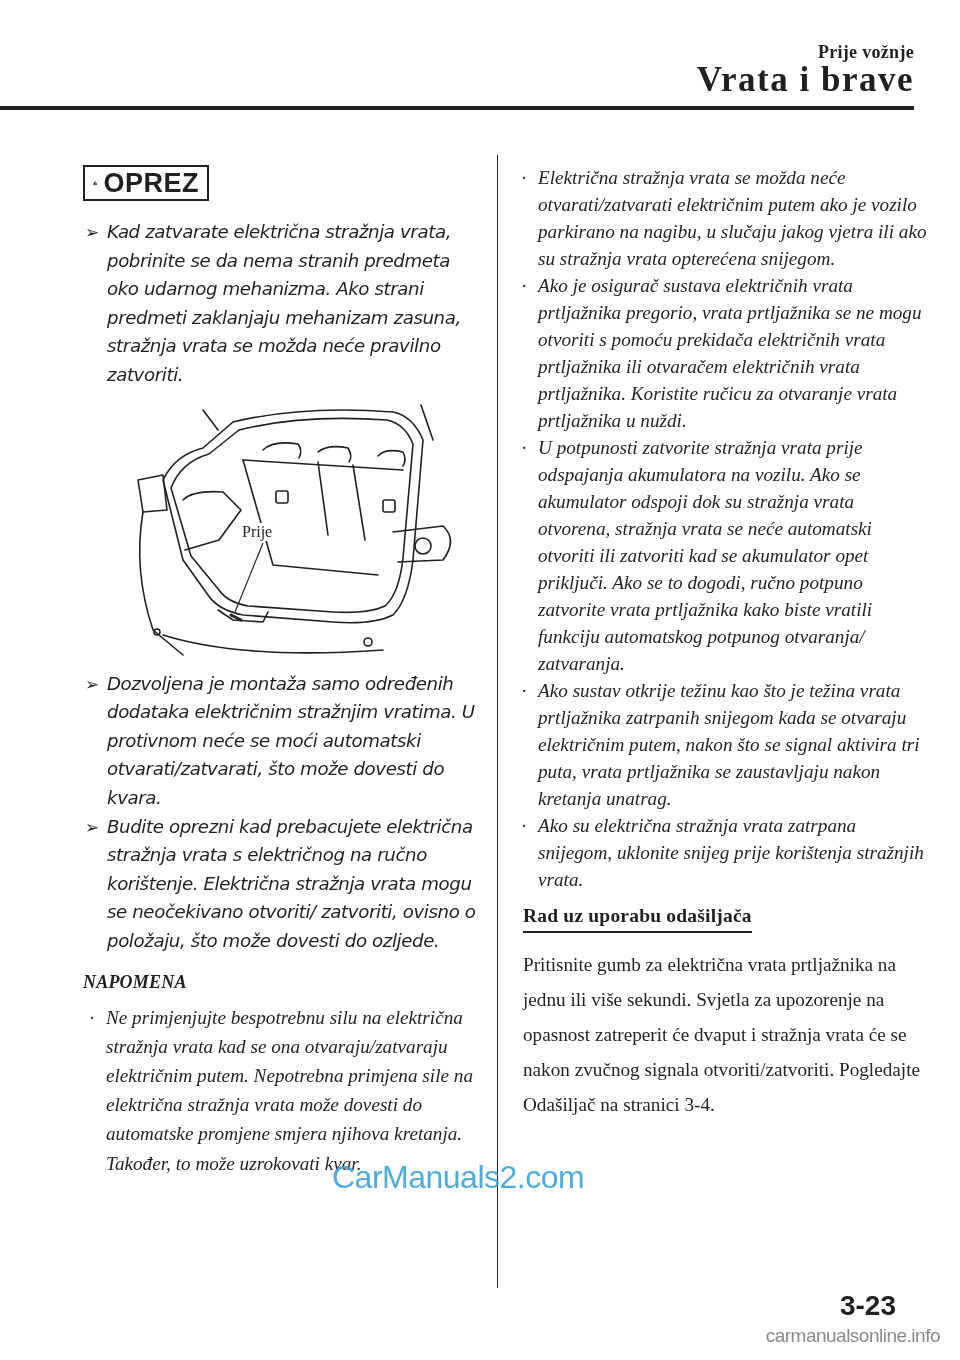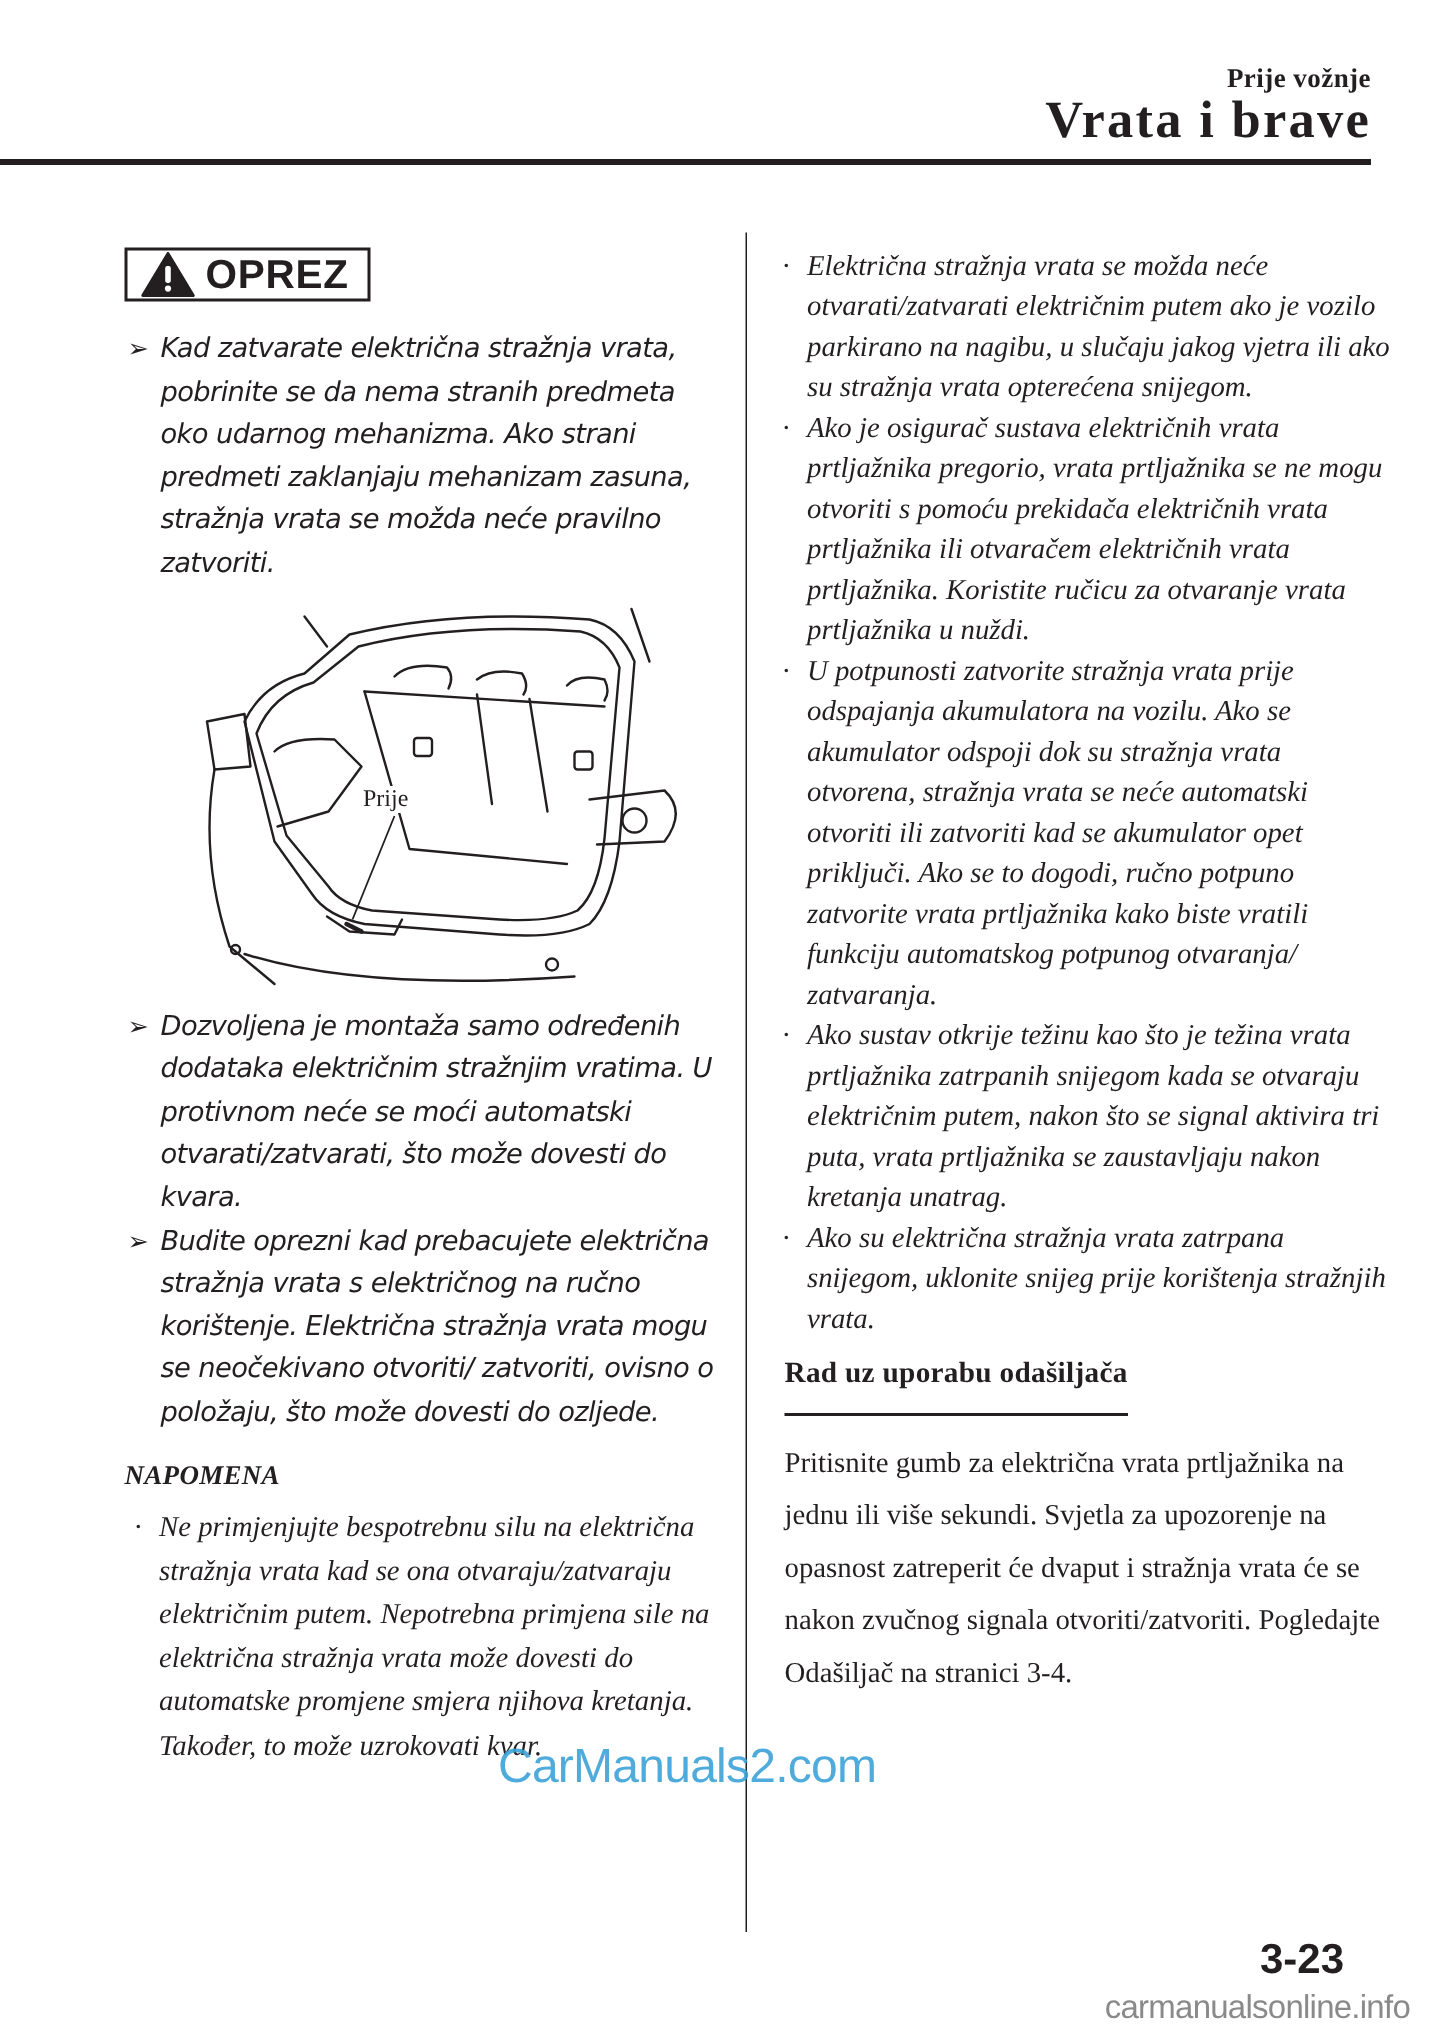--- a/index.html
+++ b/index.html
@@ -17,21 +17,21 @@
     }
     .hdr-rule {
       position: absolute; left: 0; top: 106px; width: 914px; height: 4px; background: #231f20;
     }
     .col-divider {
       position: absolute; left: 497px; top: 155px; width: 1px; height: 1133px; background: #231f20;
     }
     .left-col { position: absolute; left: 83px; top: 165px; width: 400px; }
     .caution-box {
       display: inline-flex; align-items: center; border: 2px solid #231f20; padding: 4px 8px 4px 8px;
-      height: 36px; width: 164px; box-sizing: border-box; gap: 6px;
+      height: 36px; width: 126px; box-sizing: border-box; gap: 6px;
       border-top-width: 2px;
     }
     .caution-box .warn { width: 38px; height: 30px; }
     .caution-label {
       font-family: "Liberation Sans", sans-serif; font-weight: bold; font-size: 27px; letter-spacing: 0.5px;
     }
     .warn-list { margin: 16px 0 0 0; padding: 0; list-style: none; }
     .warn-item { position: relative; padding-left: 24px; font-family: "DejaVu Sans", sans-serif;
       font-style: italic; font-size: 18.2px; line-height: 28.6px; letter-spacing: -0.4px; }
     .warn-item .arrow { position: absolute; left: 2px; top: 0; font-style: normal; font-size: 17px; }
@@ -39,26 +39,26 @@
     .figure svg { width: 340px; height: 262px; }
     .fig-label { position: absolute; left: 118px; top: 123px; font-size: 16px; font-family: "Liberation Serif", serif; background: #fff; padding: 0 1px; }
     .note-title { font-weight: bold; font-style: italic; font-size: 18px; margin: 16px 0 10px 0; letter-spacing: 0.2px; }
     .note-list, .right-list { margin: 0; padding: 0; list-style: none; }
     .note-item, .right-item { position: relative; padding-left: 23px; font-style: italic; font-size: 19.2px; line-height: 29.2px; }
     .note-item .dot, .right-item .dot { position: absolute; left: 6px; top: 0; font-style: normal; }
     .right-col { position: absolute; left: 515px; top: 164px; width: 415px; }
     .right-item { line-height: 27px; }
     .section-heading {
       display: inline-block; margin: 12px 0 0 8px; font-weight: bold; font-size: 19.5px;
-      border-bottom: 2.5px solid #231f20; padding-bottom: 15px; letter-spacing: 0.2px;
+      border-bottom: 2.5px solid #231f20; padding-bottom: 4px; letter-spacing: 0.2px;
     }
     .body-text { margin: 14px 0 0 8px; font-size: 19.2px; line-height: 35px; }
     .page-num { position: absolute; right: 64px; top: 1290px; font-size: 28px; font-weight: bold; font-family: Liberation Sans, sans-serif; }
     .wm1 { position: absolute; left: 332px; top: 1159px; font-family: "Liberation Sans", sans-serif; font-size: 32px; color: #3ba3d8; opacity: 0.9; letter-spacing: -0.5px; text-align: right; }
-    .wm2 { position: absolute; right: 20px; top: 1325px; font-family: "Liberation Sans", sans-serif; font-size: 22px; color: #8a8a8a; letter-spacing: -0.5px; }
+    .wm2 { position: absolute; right: 20px; top: 1325px; font-family: "Liberation Sans", sans-serif; font-size: 19px; color: #8a8a8a; letter-spacing: -0.5px; }
   </style>
 </head>
 <body>
 
 <div class="hdr-sub">Prije vožnje</div>
 <div class="hdr-title">Vrata i brave</div>
 <div class="hdr-rule"></div>
 <div class="col-divider"></div>
 
 <div class="left-col">

